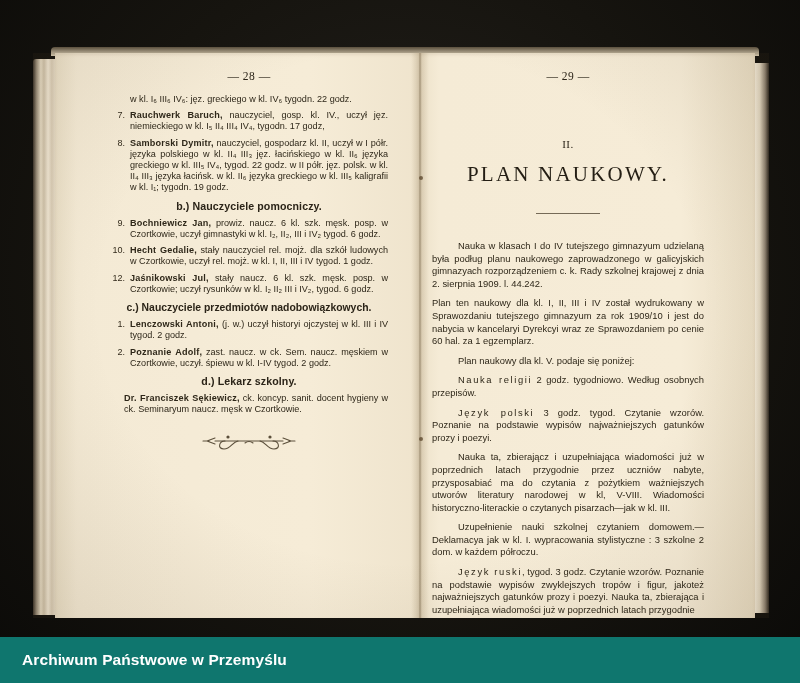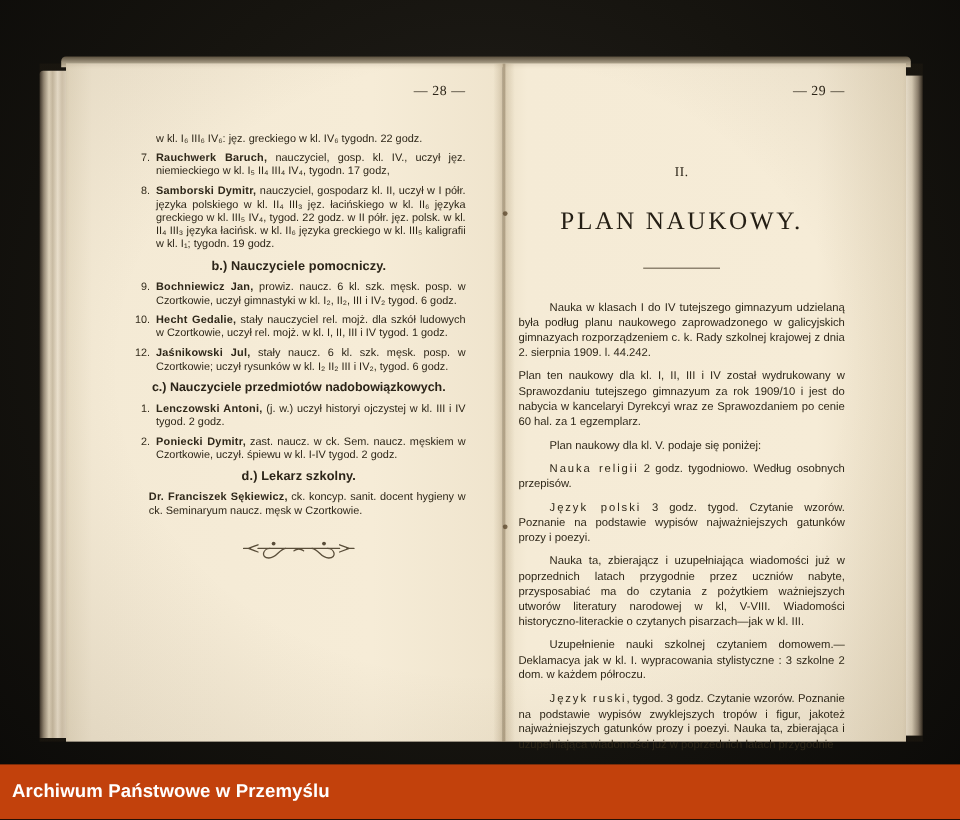--- a/index.html
+++ b/index.html
@@ -129,24 +129,24 @@
     top: 70px;
     width: 278px;
   }
   .page-right-text {
     left: 432px;
     top: 70px;
     width: 272px;
   }
 
   .folio {
-    text-align: right;
+    text-align: center;
     font-size: 11.5px;
     letter-spacing: .5px;
-    margin-bottom: 28px;
+    margin-bottom: 12px;
     font-family: "Liberation Serif", serif;
   }
 
   
   .l-body {
     font-family: "Liberation Sans", sans-serif;
     font-size: 9.1px;
     line-height: 11.2px;
     text-align: justify;
     color: #2e2719;
@@ -183,21 +183,21 @@
     margin: 7px 0 6px 0;
     letter-spacing: .1px;
     color: #2b2418;
   }
   .subhead.wide { letter-spacing: 0; font-size: 10.4px; }
 
   
   .roman {
     text-align: center;
     font-size: 11px;
-    margin: 56px 0 22px 0;
+    margin: 56px 0 12px 0;
     letter-spacing: .5px;
   }
   .plan-title {
     text-align: center;
     font-size: 21px;
     letter-spacing: 2.2px;
     margin-bottom: 26px;
     color: #241e14;
     font-family: "Liberation Serif", serif;
   }
@@ -230,25 +230,25 @@
     opacity: .9;
   }
 
   
   .watermark {
     position: absolute;
     left: 0;
     bottom: 0;
     width: 800px;
     height: 46px;
-    background: #c2410c;
+    background: #0f766e;
     color: #ffffff;
     display: flex;
     align-items: center;
-    padding-left: 10px;
+    padding-left: 22px;
     box-sizing: border-box;
     font-family: "Liberation Sans", sans-serif;
     font-size: 15.5px;
     font-weight: bold;
     letter-spacing: .1px;
   }
 
   
   .grain {
     position: absolute;
@@ -300,21 +300,21 @@
       <div id="entries-b">
           <div class="entry"><span class="num">9.</span><span class="nm">Bochniewicz Jan,</span><span> prowiz. naucz. 6 kl. szk. męsk. posp. w Czortkowie, uczył gimnastyki w kl. I₂, II₂, III i IV₂ tygod. 6 godz.</span></div>
           <div class="entry"><span class="num">10.</span><span class="nm">Hecht Gedalie,</span><span> stały nauczyciel rel. mojż. dla szkół ludowych w Czortkowie, uczył rel. mojż. w kl. I, II, III i IV tygod. 1 godz.</span></div>
           <div class="entry"><span class="num">12.</span><span class="nm">Jaśnikowski Jul,</span><span> stały naucz. 6 kl. szk. męsk. posp. w Czortkowie; uczył rysunków w kl. I₂ II₂ III i IV₂, tygod. 6 godz.</span></div>
         </div>
 
       <div class="subhead wide">c.) Nauczyciele przedmiotów nadobowiązkowych.</div>
 
       <div id="entries-c">
           <div class="entry"><span class="num">1.</span><span class="nm">Lenczowski Antoni,</span><span> (j. w.) uczył historyi ojczystej w kl. III i IV tygod. 2 godz.</span></div>
-          <div class="entry"><span class="num">2.</span><span class="nm">Poniecki Dymitr,</span><span> zast. naucz. w ck. Sem. naucz. męskiem w Czortkowie, uczył. śpiewu w kl. I-IV tygod. 2 godz.</span></div>
+          <div class="entry"><span class="num">2.</span><span class="nm">Poznanie Adolf,</span><span> zast. naucz. w ck. Sem. naucz. męskiem w Czortkowie, uczył. śpiewu w kl. I-IV tygod. 2 godz.</span></div>
         </div>
 
       <div class="subhead">d.) Lekarz szkolny.</div>
 
       <div class="entry" style="padding-left:14px">
         <span class="nm">Dr. Franciszek Sękiewicz,</span><span> ck. koncyp. sanit. docent hygieny w ck. Seminaryum naucz. męsk w Czortkowie.</span>
       </div>
 
       <div class="ornament">
         <svg width="96" height="22" viewBox="0 0 96 22" aria-hidden="true">

